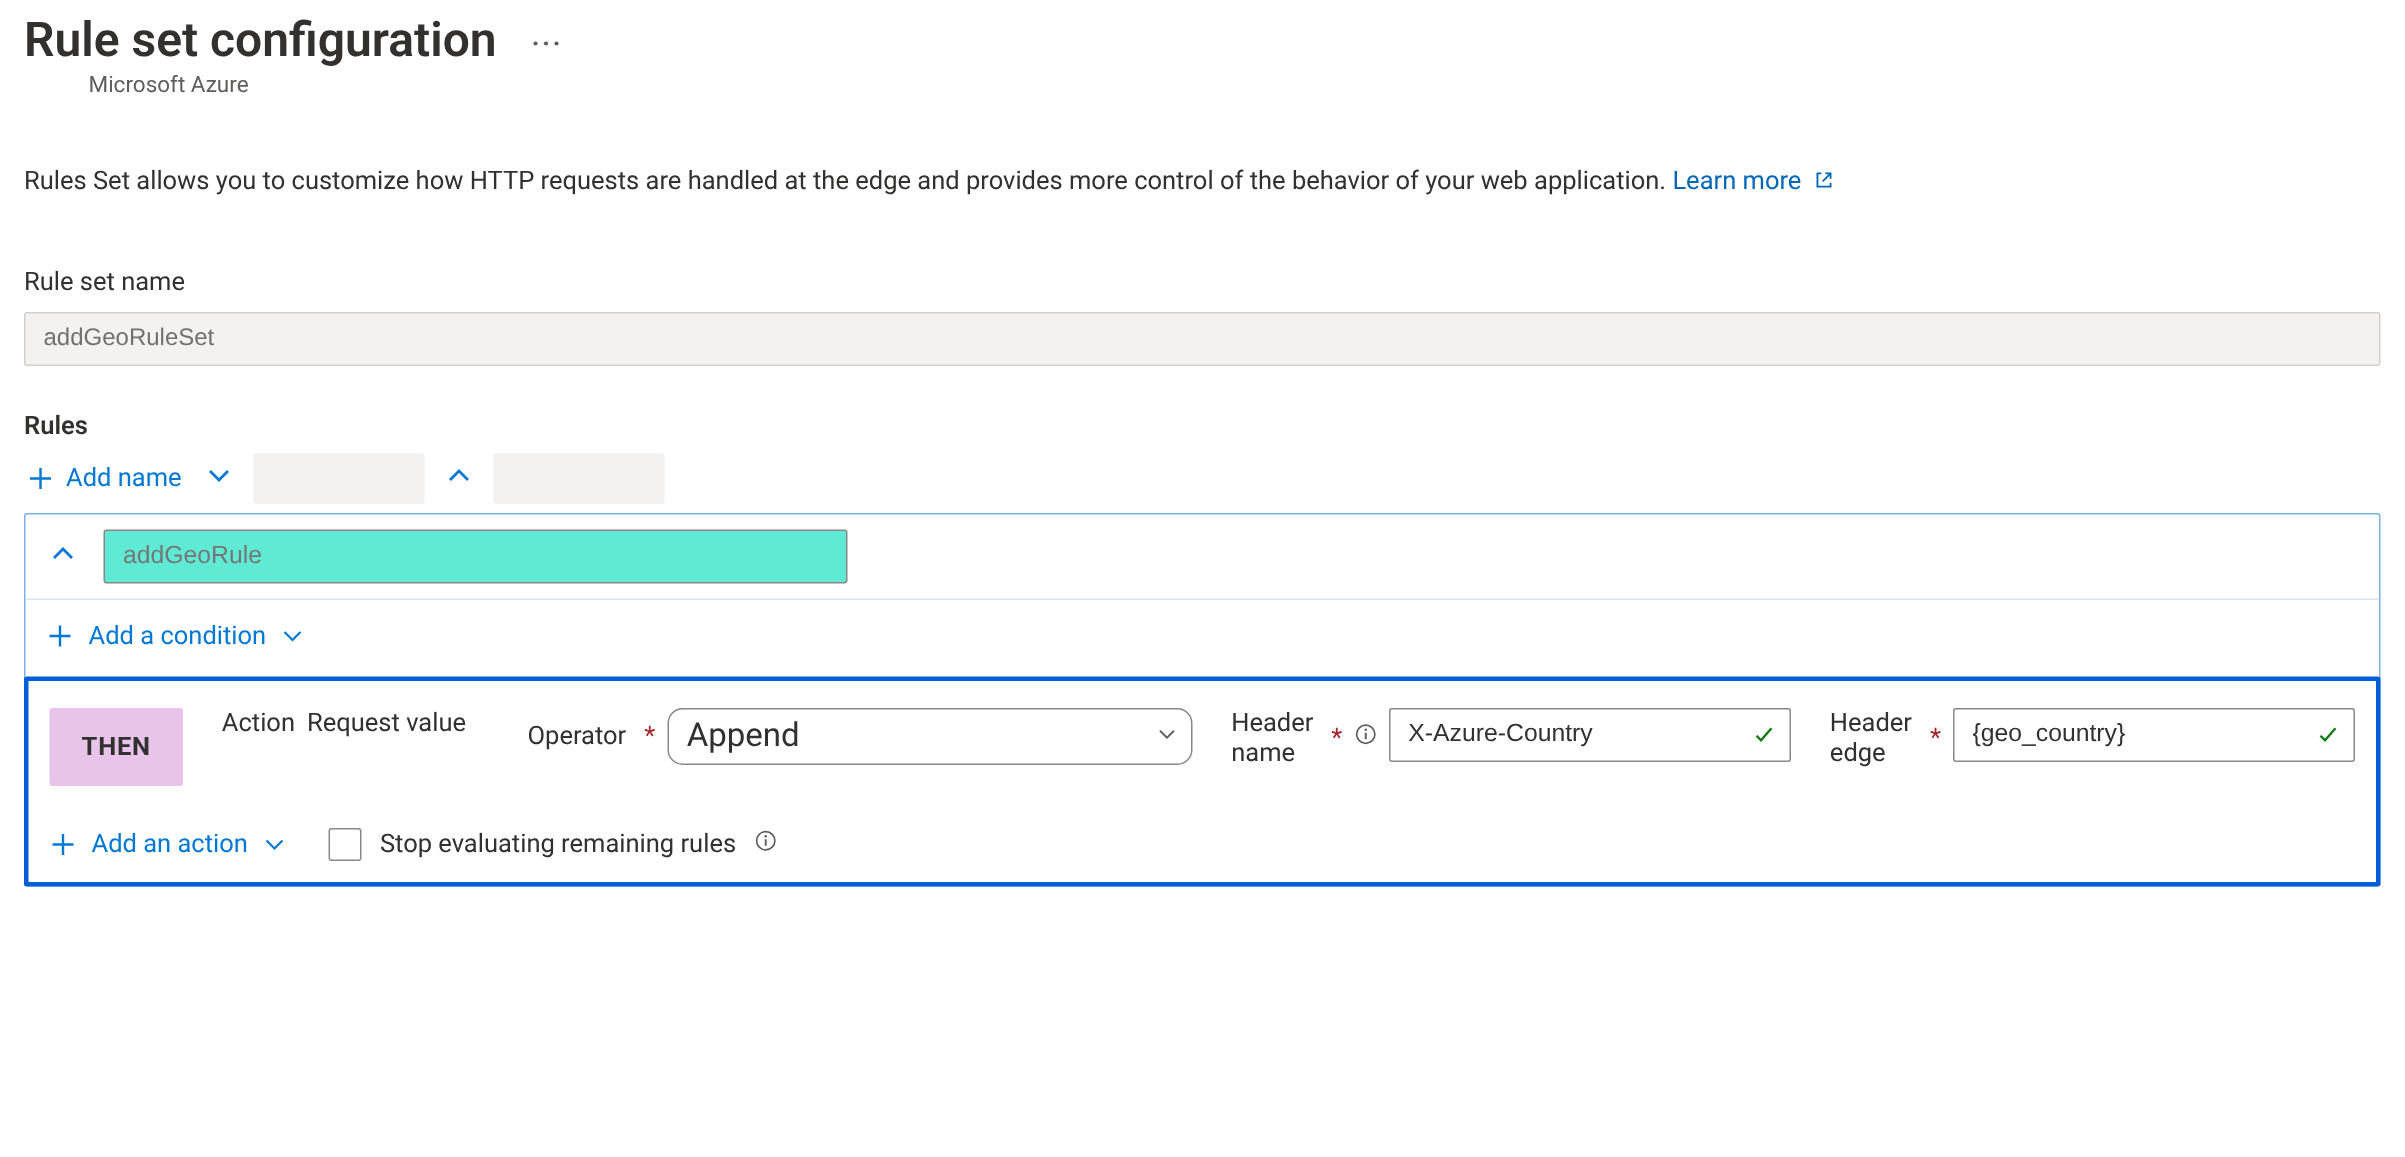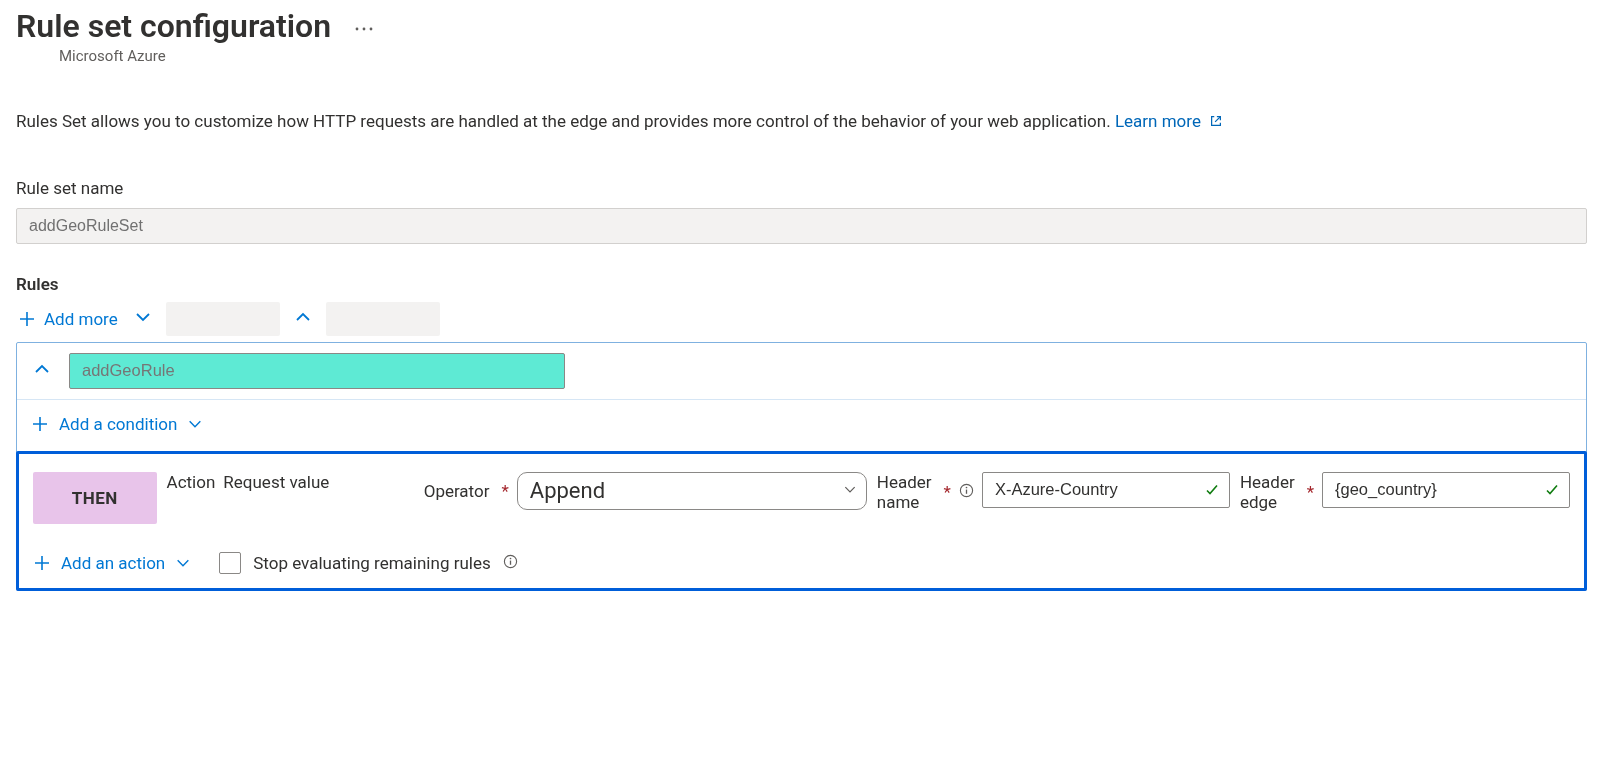--- a/index.html
+++ b/index.html
@@ -52,39 +52,39 @@
   .rule-card{border:1px solid #7fb1e0;border-radius:2px;}
   .rule-header{display:flex;align-items:center;gap:14px;padding:10px 12px;border-bottom:1px solid #d6e6f5;}
   .rule-name-input{
     flex:0 0 470px;height:34px;border:1px solid var(--border);
     padding:0 12px;font-size:16.5px;color:#767676;background:#5eead4;border-radius:2px;
   }
   .cond-row{padding:14px 14px;}
   .link-inline{display:inline-flex;align-items:center;gap:10px;color:var(--blue);font-size:17px;cursor:pointer;justify-content:space-between;}
   
   .then-wrap{border:3px solid var(--highlight);border-radius:2px;margin:0 -1px -1px -1px;padding:18px 14px 14px 14px;}
-  .action-grid{display:flex;align-items:flex-start;gap:10px;}
+  .action-grid{display:flex;align-items:flex-start;gap:26px;}
   .then-badge{
     width:150px;height:52px;background:var(--then);color:#323130;font-weight:700;
     display:flex;align-items:center;justify-content:center;font-size:17px;letter-spacing:.5px;border-radius:2px;
   }
   .col{display:flex;gap:8px;}
   .col-label{font-size:17px;color:var(--text);display:flex;align-items:center;gap:8px;}
   .req{color:var(--required);margin-left:4px;}
   .info-icon{color:#605e5c;}
   .action-text{font-size:17px;color:var(--text);}
   .select-wrap,.input-wrap{position:relative;}
   .select-box{
     width:300px;height:36px;border:1px solid var(--border);background:#fff;
     padding:0 36px 0 12px;font-size:22px;color:var(--text);border-radius:10px;
     display:flex;align-items:center;cursor:pointer;
   }
   .select-caret{position:absolute;right:10px;top:50%;transform:translateY(-50%);color:#605e5c;}
   .text-input{
-    width:248px;height:36px;border:1px solid var(--border);background:#fff;
+    width:268px;height:36px;border:1px solid var(--border);background:#fff;
     padding:0 55px 0 12px;font-size:16.5px;color:var(--text);border-radius:2px;box-sizing:border-box;
   }
   .valid-check{position:absolute;right:10px;top:50%;transform:translateY(-50%);color:var(--green);}
   .below-row{display:flex;align-items:center;gap:28px;margin-top:28px;}
   .checkbox{width:20px;height:20px;border:1px solid var(--border);border-radius:2px;background:#fff;display:inline-block;cursor:pointer;}
   .cb-label{font-size:17px;color:var(--text);display:flex;align-items:center;gap:12px;}
 </style>
 </head>
 <body>
 
@@ -125,21 +125,21 @@
 
 <div class="section-label">Rules</div>
 
 <div class="rules-toolbar">
   <span class="link-btn">
     <span class="plus-icon">
       <svg width="18" height="18" viewBox="0 0 18 18">
           <path d="M9 2v14M2 9h14" stroke="#0078d4" stroke-width="1.6"></path>
         </svg>
     </span>
-    <span>Add more</span>
+    <span>Add name</span>
   </span>
 
   <span class="chev-link">
     <svg width="18" height="18" viewBox="0 0 18 18">
         <path d="M3 6l6 6 6-6" fill="none" stroke="#0078d4" stroke-width="1.8"></path>
       </svg>
   </span>
   <input class="pill-input" type="text" disabled="" style="">
 
   <span class="chev-link">

